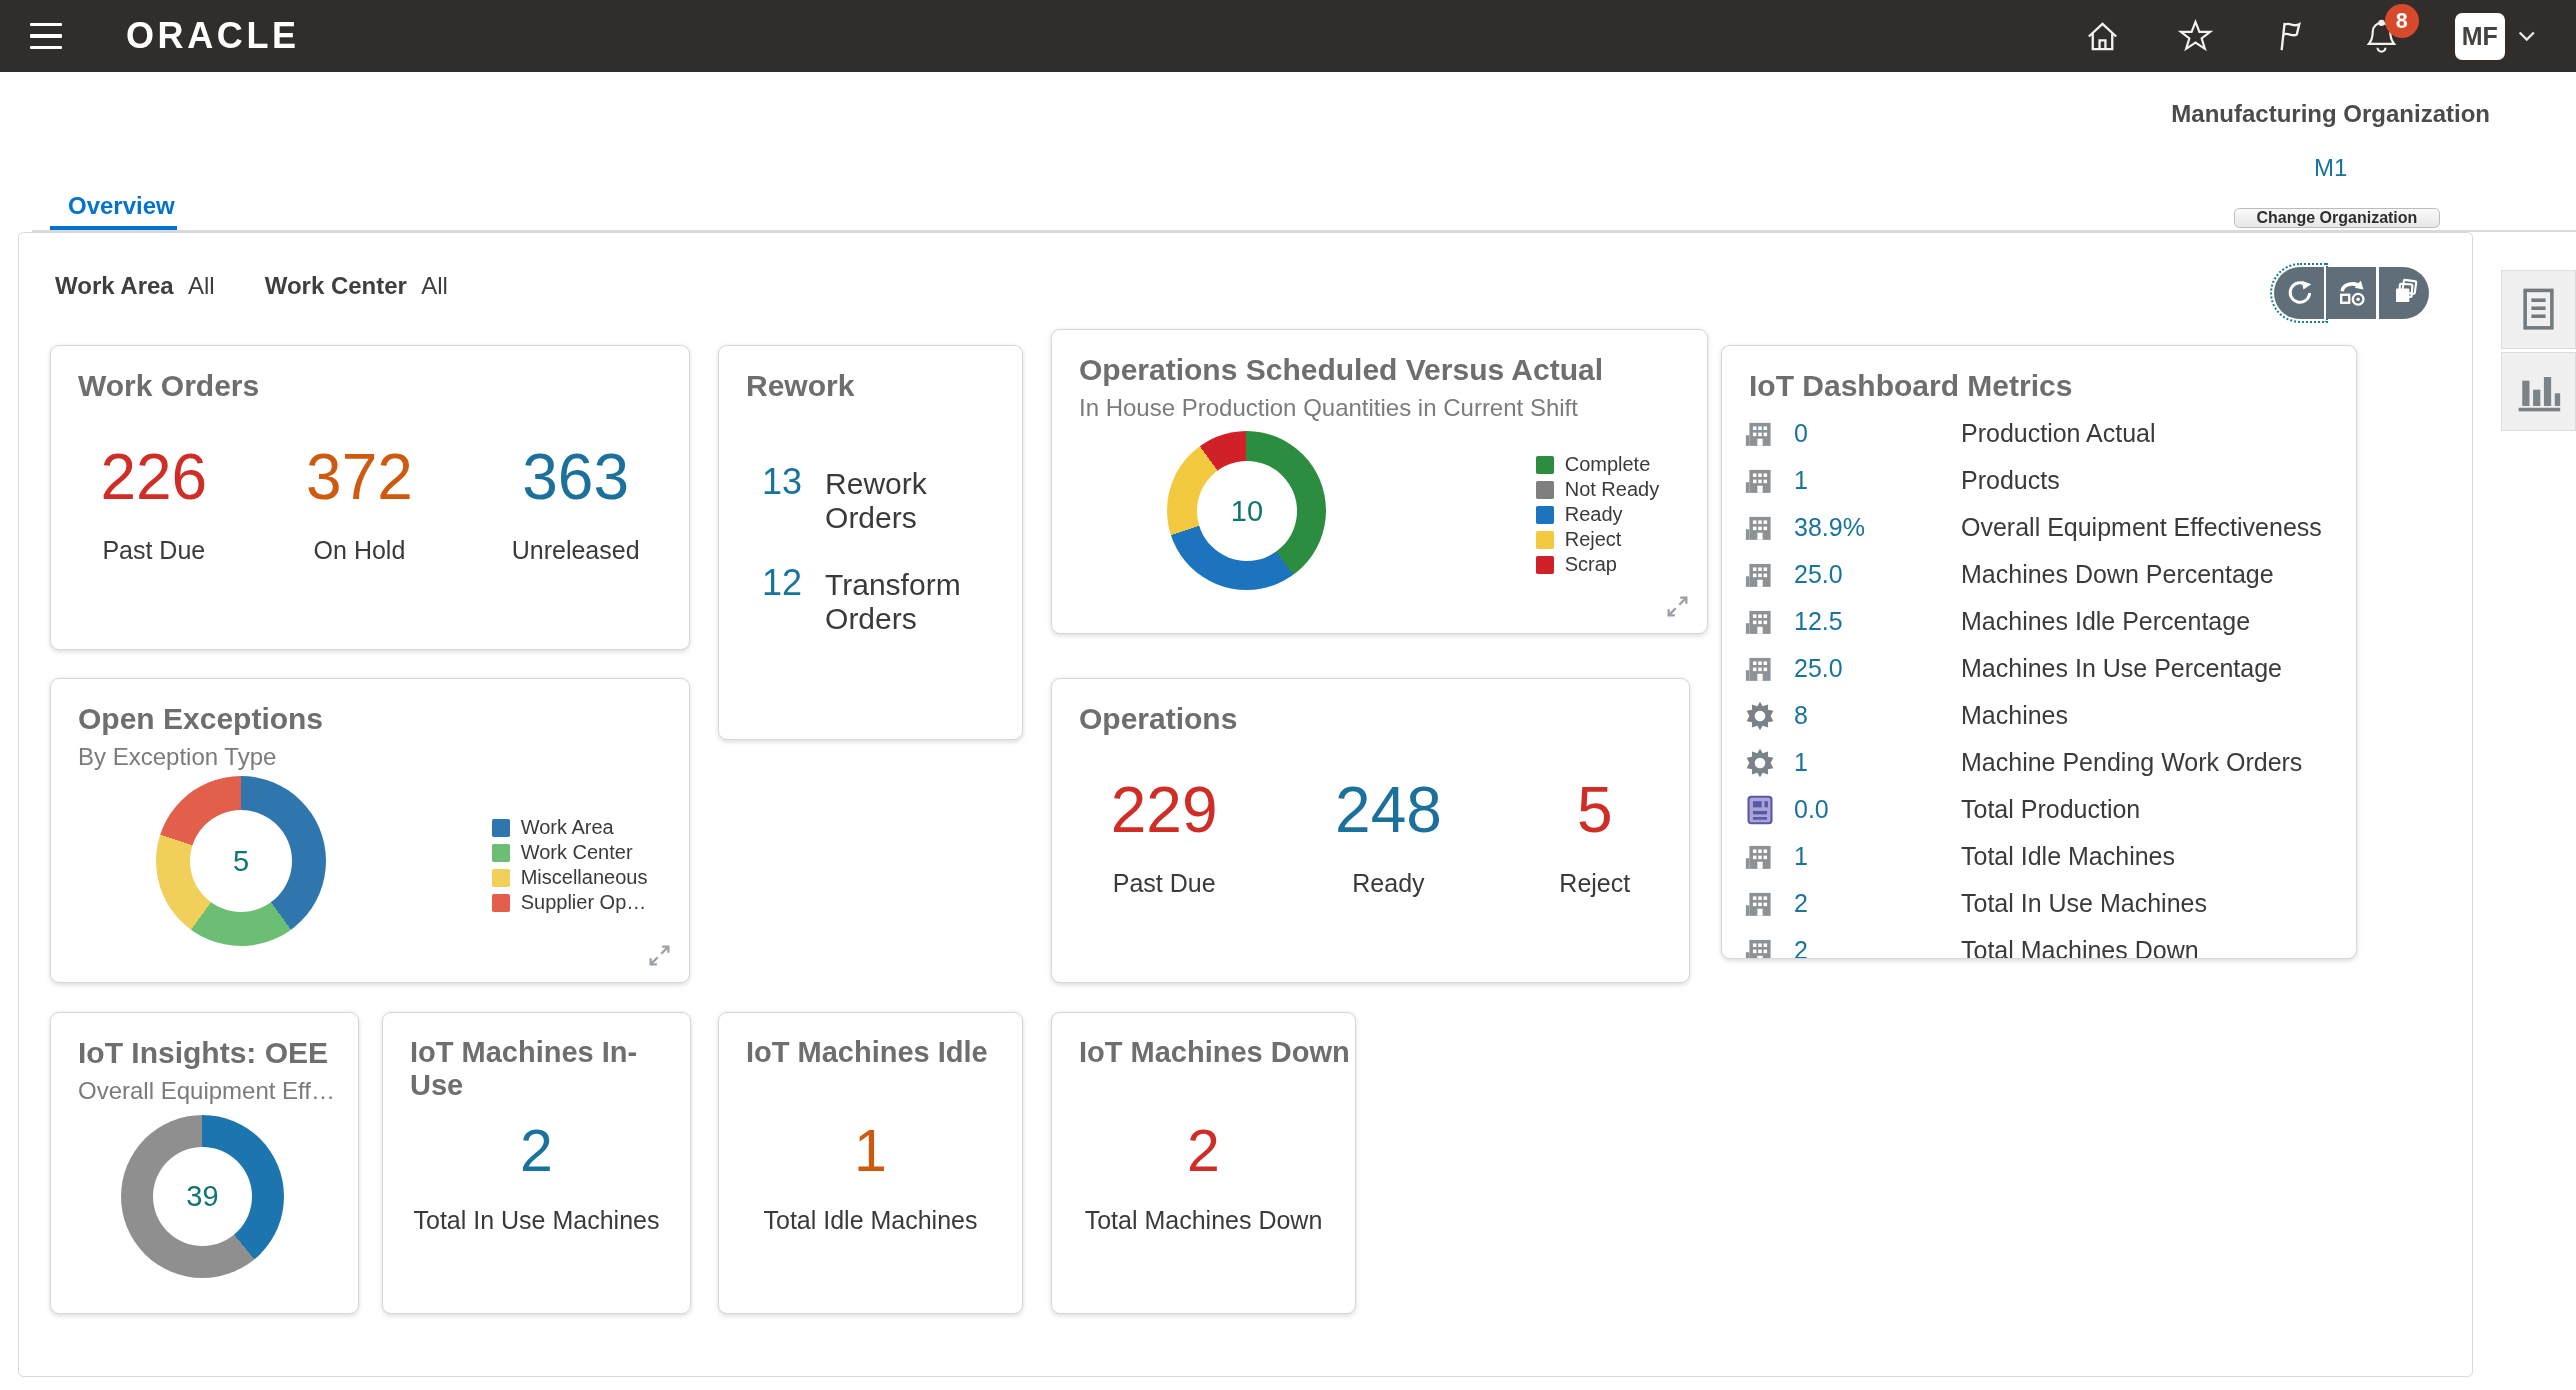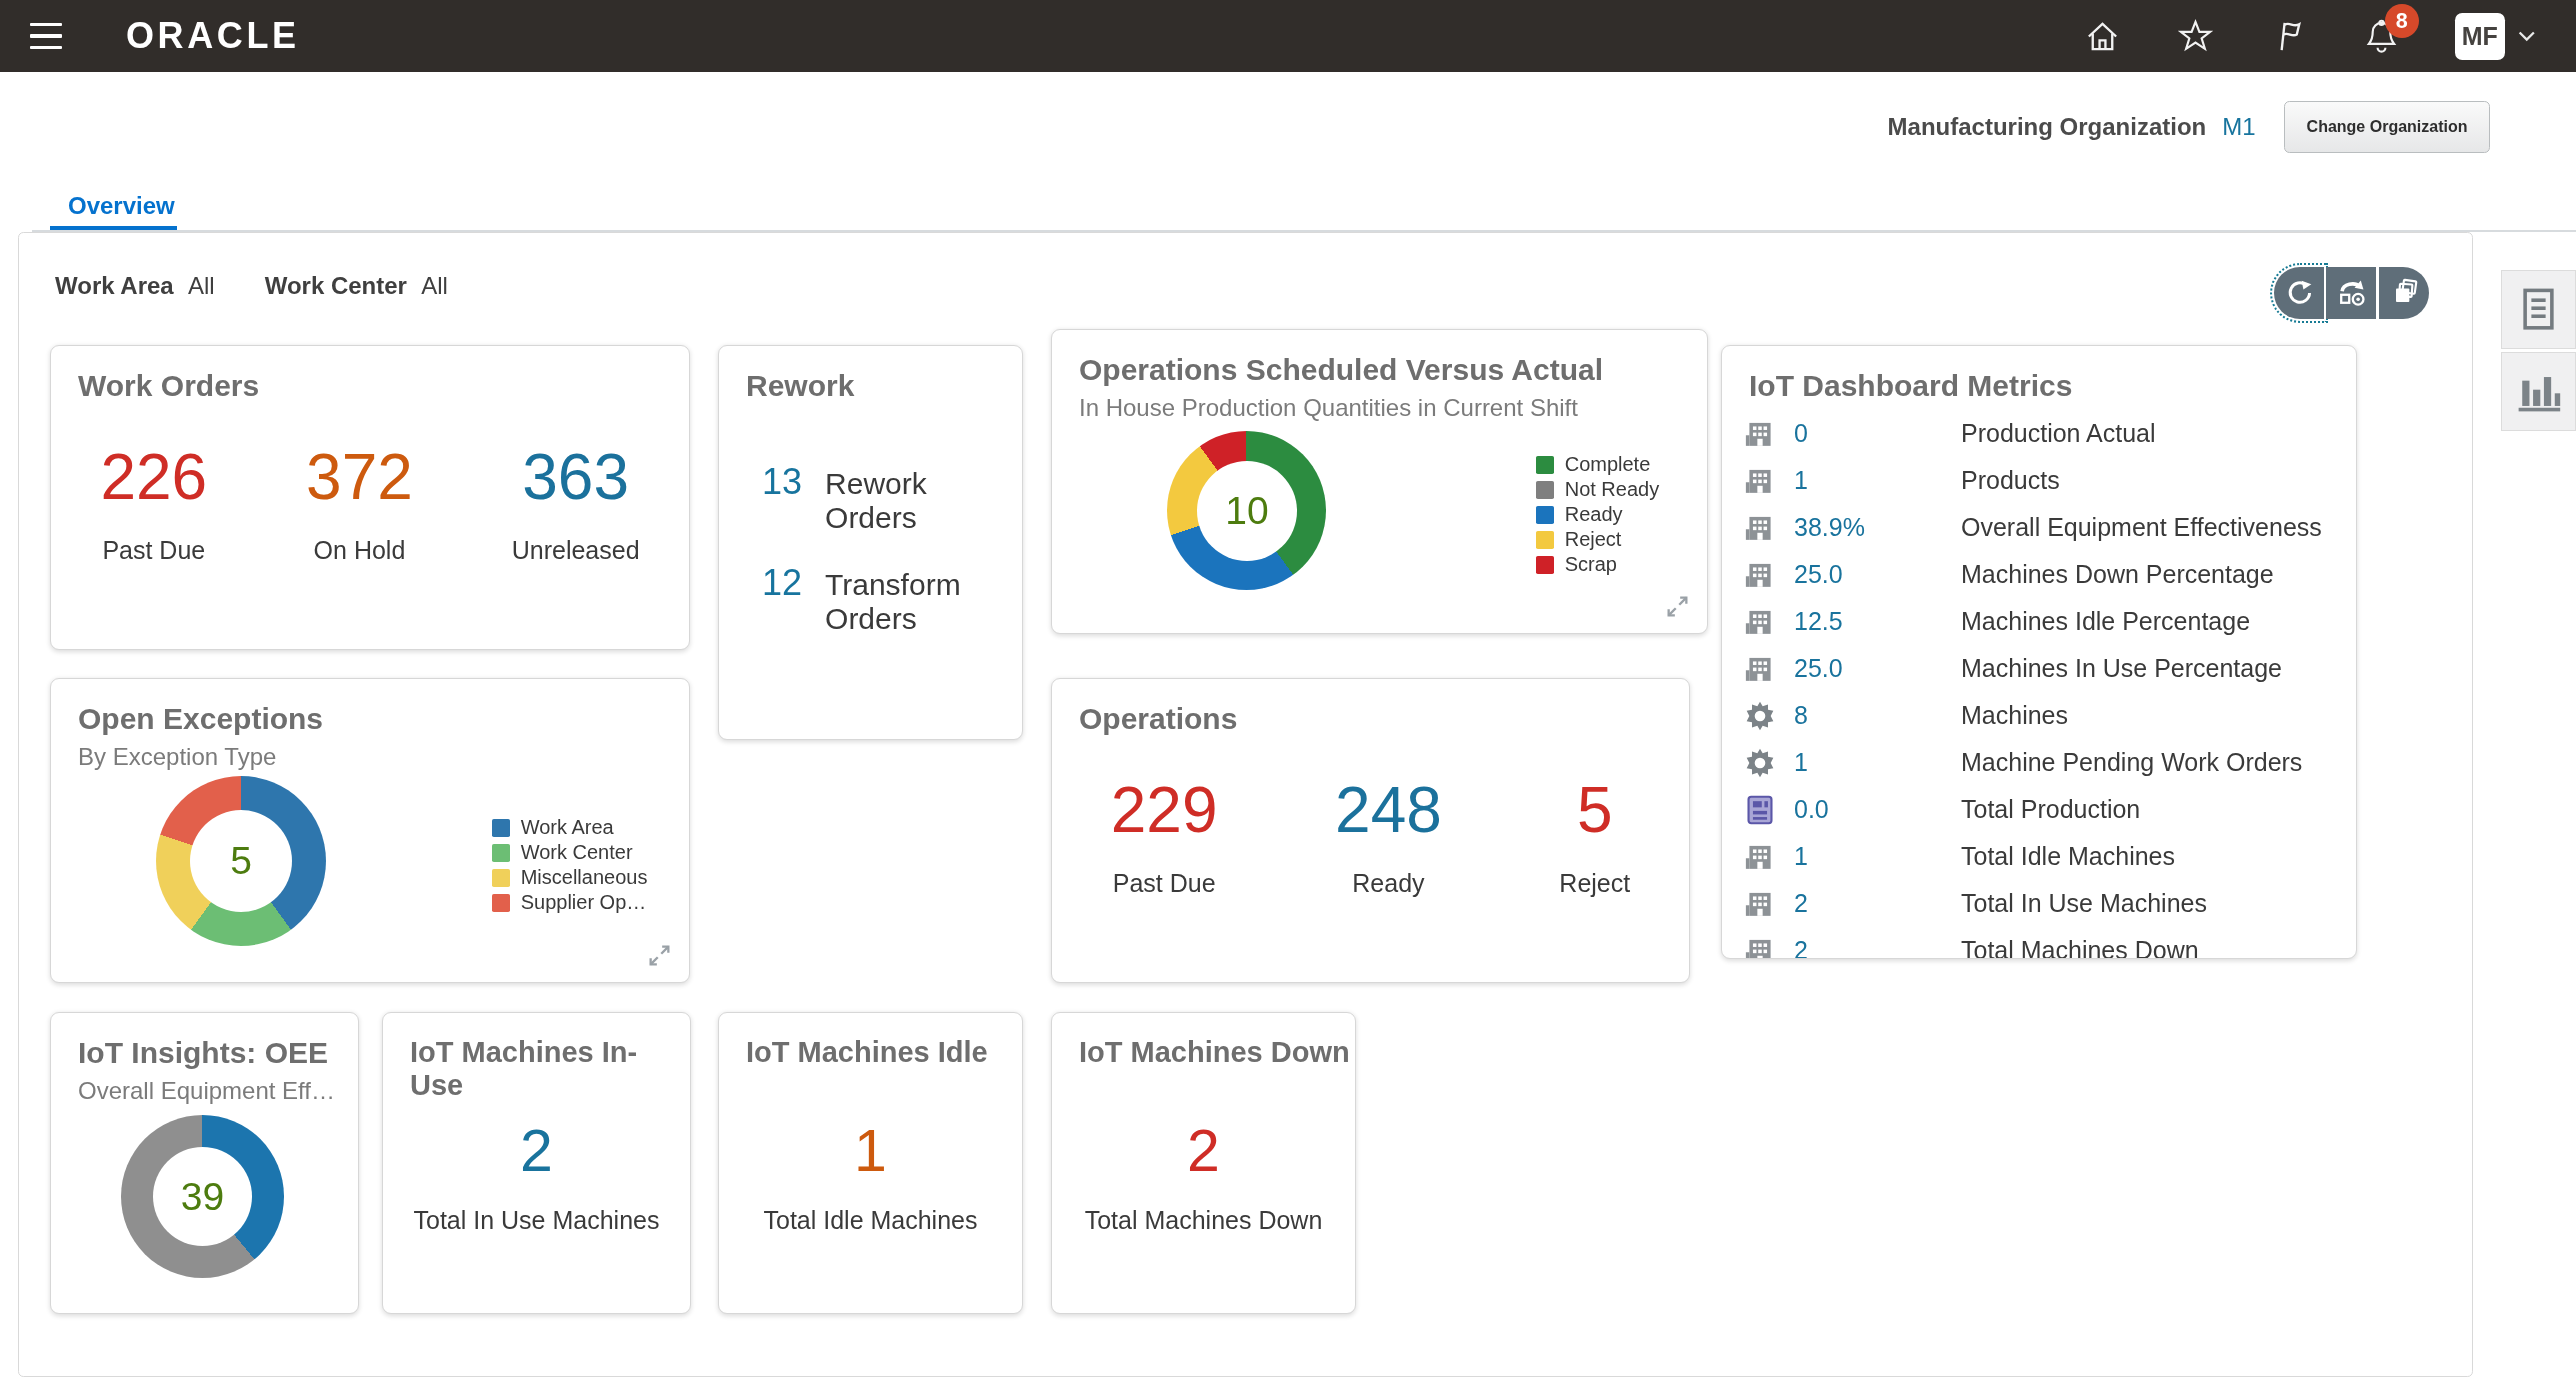--- a/index.html
+++ b/index.html
@@ -19,21 +19,21 @@
   .hicon { position:relative; width:39px; height:39px; display:flex; align-items:center; justify-content:center; }
   .hicon svg { display:block; }
   .badge { position:absolute; top:-12.5px; right:-18px; min-width:34px; height:34px; border-radius:17px;
            background:#d6492a; color:#fff; font-size:21.5px; font-weight:bold;
            display:flex; align-items:center; justify-content:center; padding:0 5.4px; }
   .avatar-wrap { display:flex; align-items:center; gap:10.7px; }
   .avatar { width:50px; height:47px; background:#fff; border-radius:7.2px; color:#45423f;
             font-size:25px; font-weight:bold; display:flex; align-items:center; justify-content:center; }
 
   
-  .orgbar { position:absolute; top:100px; right:86px; height:54px; display:flex; align-items:center; gap:16px; }
+  .orgbar { position:absolute; top:100px; right:86px; height:54px; display:flex; align-items:center; gap:26px;flex-direction:column; }
   .org-label { font-size:24px; font-weight:bold; color:#4b4b4b; }
   .org-code { font-size:24px; color:#17749e; cursor:pointer; }
   .org-btn { margin-left:12.5px; height:52px; padding:0 21.5px; font-size:16px; font-weight:bold; color:#2e2e2e;
              background:linear-gradient(#fafafa,#e6e7e8); border:0.9px solid #b9bdbf; border-radius:5.4px; cursor:pointer;
              font-family:inherit; }
 
   
   .tabbar { position:absolute; left:0; top:179px; width:2576px; height:54px;margin-left:32px; }
   .tab { position:absolute; left:36px; top:12.5px; font-size:24px; font-weight:bold; color:#0572ce; cursor:pointer; }
   .tab-underline { position:absolute; left:18px; top:47px; width:127px; height:6.3px; background:#0572ce; }
@@ -85,21 +85,21 @@
   .stat .lbl { margin-top:27px; font-size:25px; color:#3a3a3a; }
 
   
   .rw-row { position:absolute; left:43px; display:flex; align-items:baseline; gap:23px; }
   .rw-val { font-size:36px; color:#17749e; cursor:pointer; }
   .rw-lbl { font-size:30px; color:#3a3a3a; }
 
   
   .donut { position:absolute; border-radius:50%; }
   .hole { position:absolute; background:#fff; border-radius:50%; display:flex; align-items:center; justify-content:center;
-          font-size:39px; color:#4d7c0f; }
+          font-size:29px; color:#0f766e; }
   .legend { position:absolute; }
   .lg-row { display:flex; align-items:center; height:25px; }
   .lg-sw { width:18px; height:18px; border-radius:1.8px; margin-right:10.7px; flex:0 0 auto; }
   .lg-tx { font-size:20px; color:#3a3a3a; white-space:nowrap; }
   .expand { position:absolute; right:18px; bottom:12.5px; cursor:pointer; }
 
   
   .big-val { position:absolute; left:0; right:0; top:106px; text-align:center; font-size:64px; line-height:1; }
   .big-lbl { position:absolute; left:0; right:0; top:190px; text-align:center; font-size:25px; color:#3a3a3a; }
   .m-val { position:absolute; left:0; right:0; top:109px; text-align:center; font-size:59px; line-height:1; }

